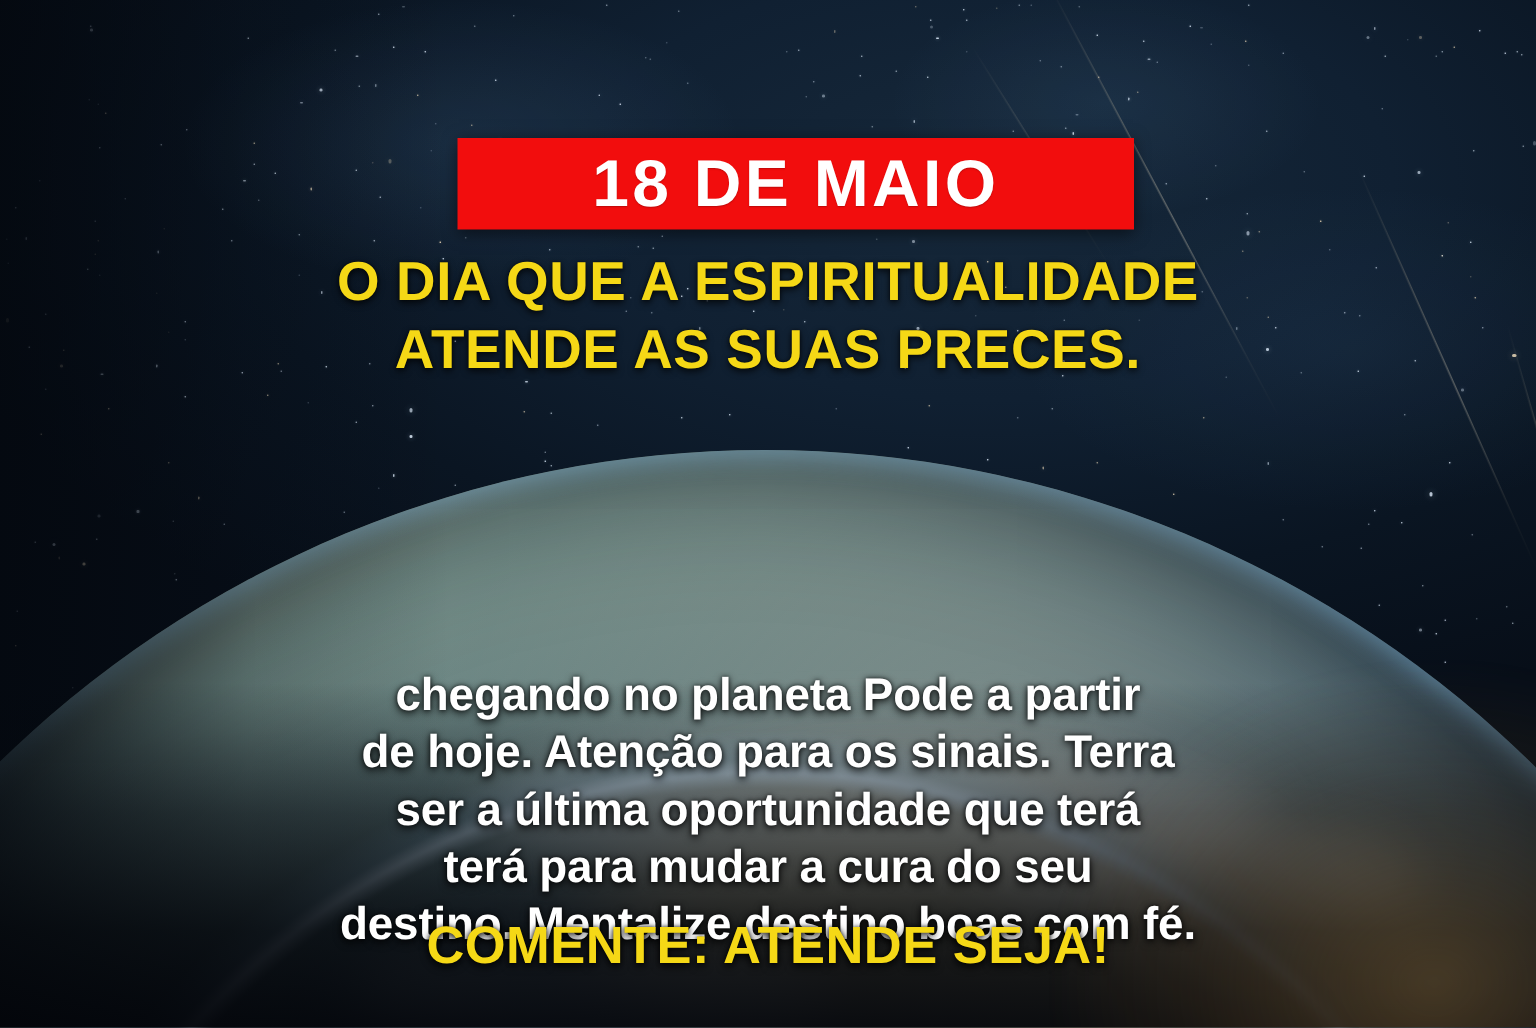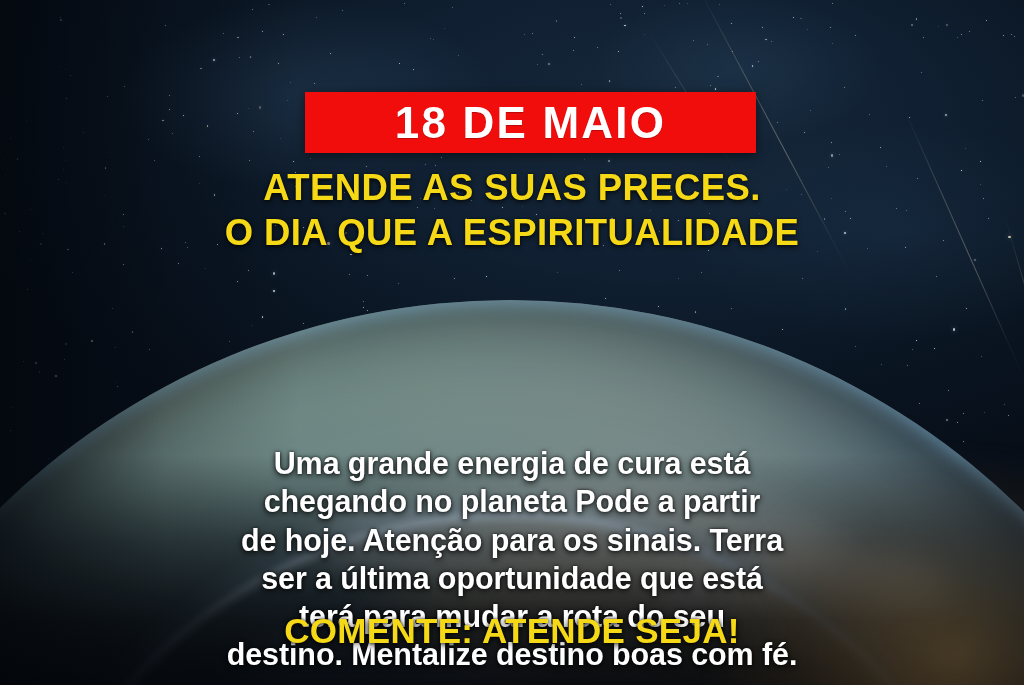--- a/index.html
+++ b/index.html
@@ -572,30 +572,29 @@
   <div class="bottom-vignette"></div>
   <div class="corner-warm"></div>
 
   <div class="content">
 
     <div class="date-banner">
       <span class="date-banner-text">18 DE MAIO</span>
     </div>
 
     <div class="headline">
+      <span class="headline-line">O DIA QUE A ESPIRITUALIDADE</span>
       <span class="headline-line">ATENDE AS SUAS PRECES.</span>
-      <span class="headline-line">O DIA QUE A ESPIRITUALIDADE</span>
     </div>
 
     <div class="body-copy">
-      <span class="body-line">Uma grande energia de cura está</span>
       <span class="body-line">chegando no planeta Pode a partir</span>
       <span class="body-line">de hoje. Atenção para os sinais. Terra</span>
-      <span class="body-line">ser a última oportunidade que está</span>
-      <span class="body-line">terá para mudar a rota do seu</span>
+      <span class="body-line">ser a última oportunidade que terá</span>
+      <span class="body-line">terá para mudar a cura do seu</span>
       <span class="body-line">destino. Mentalize destino boas com fé.</span>
     </div>
 
     <div class="cta">
       <span>COMENTE: ATENDE SEJA!</span>
     </div>
 
   </div>
 </div>
 

